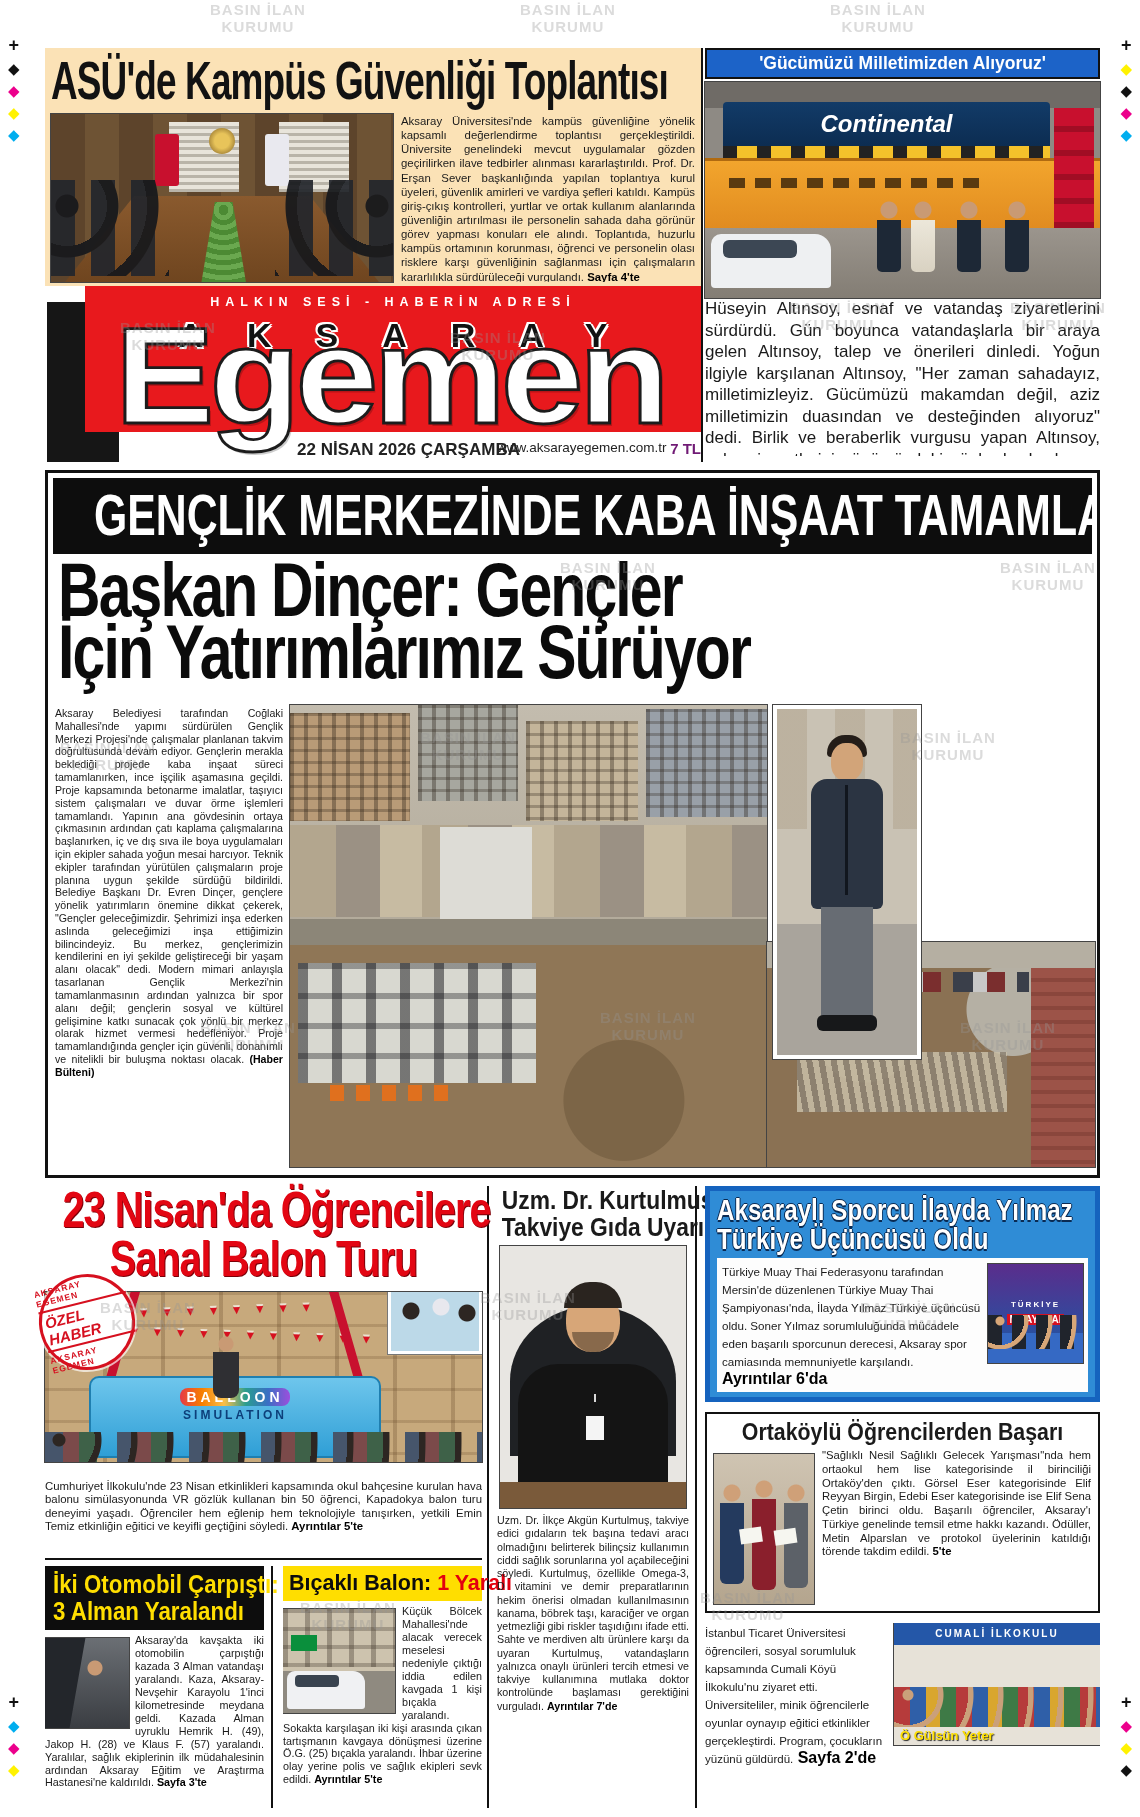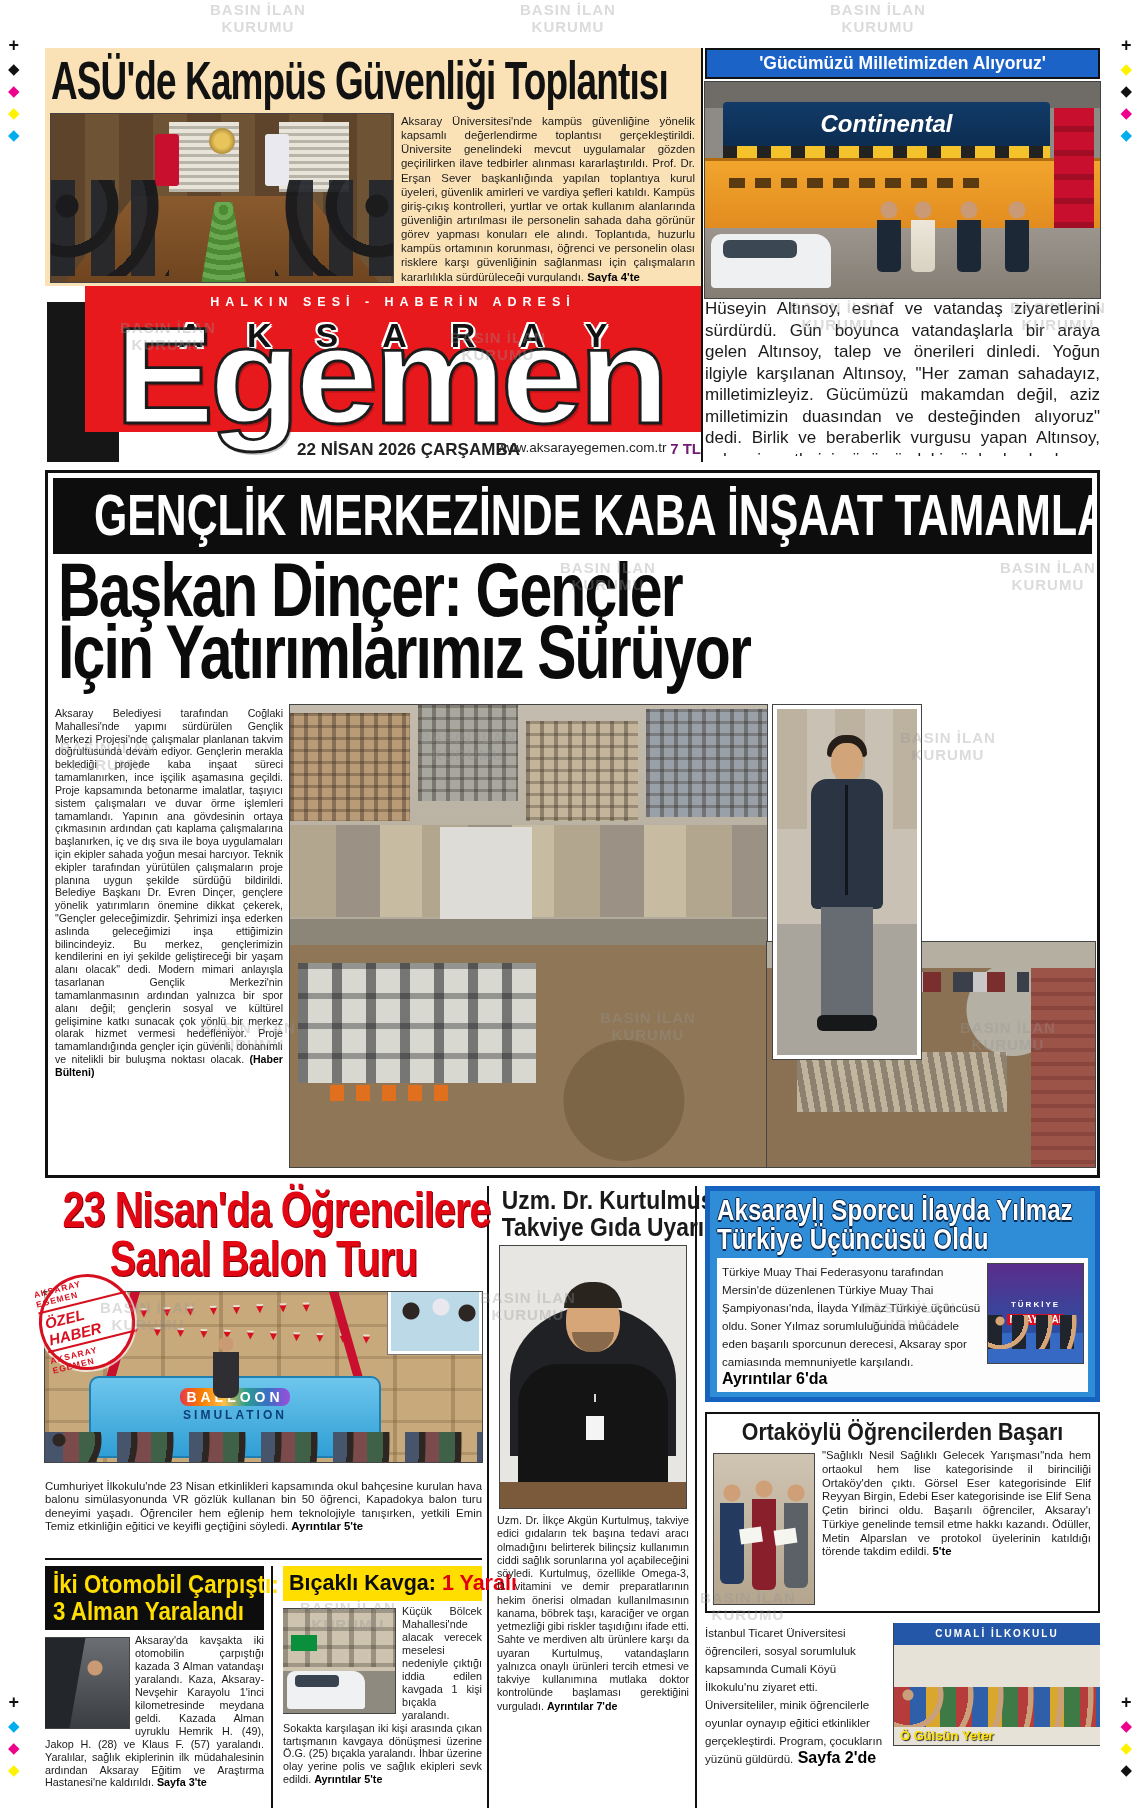--- a/index.html
+++ b/index.html
@@ -470,21 +470,21 @@
             <span>3 Alman Yaralandı</span>
           </div>
           <div class="smallbody">
             <div class="ph ph-crash"></div>
             <span>Aksaray'da kavşakta iki otomobilin çarpıştığı kazada 3 Alman vatandaşı yaralandı. Kaza, Aksaray-Nevşehir Karayolu 1'inci kilometresinde meydana geldi. Kazada Alman uyruklu Hemrik H. (49), Jakop H. (28) ve Klaus F. (57) yaralandı. Yaralılar, sağlık ekiplerinin ilk müdahalesinin ardından Aksaray Eğitim ve Araştırma Hastanesi'ne kaldırıldı.</span>
             <b class="ref">Sayfa 3'te</b>
           </div>
         </div>
         <div class="subA2">
           <div class="knifehead">
-            <span class="kb">Bıçaklı Kavga:</span>
+            <span class="kb">Bıçaklı Balon:</span>
             <span class="kr">1 Yaralı</span>
           </div>
           <div class="smallbody">
             <div class="ph ph-knife">
               <div class="abs k-win"></div>
               <div class="abs k-sign"></div>
               <div class="abs k-van"></div>
               <div class="abs k-vanwin"></div>
             </div>
             <span>Küçük Bölcek Mahallesi'nde alacak verecek meselesi nedeniyle çıktığı iddia edilen kavgada 1 kişi bıçakla yaralandı. Sokakta karşılaşan iki kişi arasında çıkan tartışmanın kavgaya dönüşmesi üzerine Ö.G. (25) bıçakla yaralandı. İhbar üzerine olay yerine polis ve sağlık ekipleri sevk edildi.</span>

